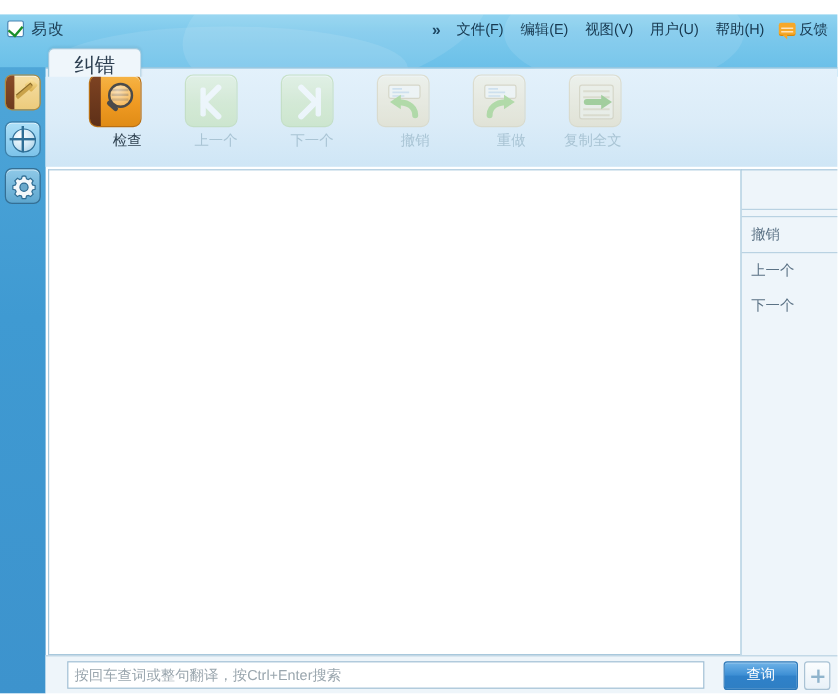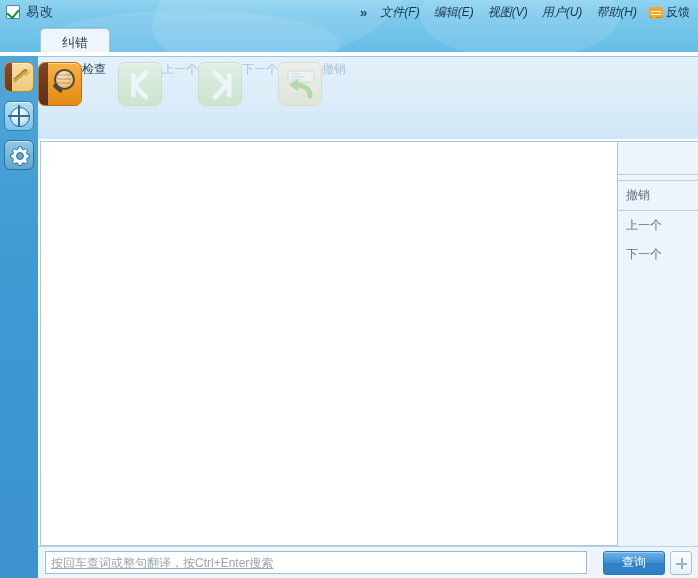--- a/index.html
+++ b/index.html
@@ -5,21 +5,21 @@
   * { box-sizing: border-box; margin: 0; padding: 0; }
   html, body {
     width: 698px; height: 578px;
     overflow: hidden;
     font-family: "Liberation Sans", "DejaVu Sans", sans-serif;
   }
   body { background: #ffffff; position: relative; }
 
   
   .header {
-    position: absolute; left: 0; top: 0; width: 698px; height: 52px;
+    position: absolute; left: 0; top: 12px; width: 698px; height: 52px;
     background: linear-gradient(180deg,#8fd3f0 0%, #7ec9ec 28%, #72c4ea 62%, #66bde8 100%);
     overflow: hidden;
   }
   .header .wave {
     position: absolute; border-radius: 50%;
     background: rgba(255,255,255,0.10);
     pointer-events: none;
   }
   .w1 { width: 260px; height: 120px; left: 150px; top: -56px; transform: rotate(-12deg); }
   .w2 { width: 200px; height: 90px; left: 420px; top: -30px; }
@@ -44,21 +44,21 @@
     font-size: 13px; color: #1d3f56; letter-spacing: 1px;
   }
 
   
   .menubar {
     position: absolute; right: 4px; top: 2px; height: 20px;
     display: flex; align-items: center; gap: 0px;
     font-size: 12px; color: #17384f;
   }
   .chev { padding: 0 8px 0 4px; font-size: 13px; color: #1d4763; font-weight: bold; letter-spacing:-2px;}
-  .menu-item { padding: 2px 7px; cursor: default; white-space: nowrap; font-style: italic; }
+  .menu-item { padding: 2px 7px; cursor: default; white-space: nowrap; }
   .feedback {
     display: flex; align-items: center; gap: 3px; padding: 2px 4px 2px 5px;
   }
   .bubble {
     width: 14px; height: 11px; background: #f7a827; border-radius: 2px;
     position: relative; display: inline-block;
     box-shadow: inset 0 -1px 0 #d8860a;
   }
   .bubble:after {
     content:""; position:absolute; left:3px; bottom:-3px;
@@ -70,21 +70,21 @@
     background: rgba(255,255,255,.85); box-shadow: 0 3px 0 rgba(255,255,255,.85);
   }
 
   
   .tabs {
     position: absolute; left: 40px; top: 28px; height: 28px;
     display: flex; align-items: flex-end; z-index: 5;
   }
   .tab {
     height: 28px; line-height: 27px; padding: 0 21px;
-    font-size: 13px; color: #ffffff; cursor: default;
+    font-size: 17px; color: #ffffff; cursor: default;
     border-radius: 5px 5px 0 0;
     margin-top: 32px;
   }
   .tab.active {
     background: #eff6fb; color: #2c3e50;
     border: 1px solid #9ec8de; border-bottom: none;
     box-shadow: 0 -1px 2px rgba(0,0,0,0.05);
   }
 
   
@@ -152,21 +152,21 @@
 
   
   .toolbar {
     position: absolute; left: 38px; top: 56px; width: 660px; height: 83px;
     background: linear-gradient(180deg,#e3f1fb 0%, #dbecf8 55%, #cfe6f6 100%);
     border-top: 1px solid #9ec8de;
     display: flex; align-items: flex-start; padding-top: 5px;
   }
   .tb-btn {
     width: 80px; text-align: center; cursor: default;
-    display: flex; align-items: flex-start;
+    display: flex; flex-direction: column; align-items: flex-end;
   }
   .tb-ico {
     width: 44px; height: 44px; border-radius: 7px; position: relative;
     margin-bottom: 4px;
   }
   .tb-label { font-size: 12px; color: #2e4150; line-height: 14px; }
   .tb-btn.disabled .tb-label { color: #a9c4d4; }
 
   
   .ico-check {
@@ -250,26 +250,25 @@
     font-size: 12px; color: #5b7285; padding: 6px 0 6px 8px; cursor: default;
   }
 
   
   .bottombar {
     position: absolute; left: 38px; top: 546px; width: 660px; height: 32px;
     background: #eef5fa; border-top: 1px solid #b9d2e2;
     display: flex; align-items: center; padding: 0 4px;
   }
   .search-input {
-    flex: 1; height: 23px; margin-left: 3px;
+    flex: 1; height: 23px; margin-left: 14px;
     border: 1px solid #9fbed4; background: #ffffff;
     font-size: 12px; color: #9aa6ae; padding: 0 5px;
     font-family: "Liberation Sans", "DejaVu Sans", sans-serif;
     outline: none;
-    text-decoration: underline;
   }
   .search-input::placeholder { color: #9aa6ae; }
   .btn-query {
     width: 62px; height: 24px; margin-left: 16px;
     border-radius: 3px; border: 1px solid #2d78b8;
     background: linear-gradient(180deg,#6fb3e8 0%, #3d8fd4 48%, #2f81c9 52%, #2f7fc4 100%);
     color: #ffffff; font-size: 12px; cursor: pointer;
     font-family: "Liberation Sans", "DejaVu Sans", sans-serif;
     box-shadow: inset 0 1px 0 rgba(255,255,255,.35);
   }
@@ -375,21 +374,43 @@
       <svg width="44" height="44" viewBox="0 0 44 44">
         <rect x="9" y="8" width="26" height="11" rx="1.5" fill="#fdfaf0" stroke="#c9b98d" stroke-width="1"></rect>
         <path d="M12 11h8M12 14h14M12 17h10" stroke="#b9cfe0" stroke-width="1.4"></path>
         <path d="M31 33 C31 24 22 22 15 22" fill="none" stroke="#7cc24a" stroke-width="5" stroke-linecap="round"></path>
         <path d="M19 16 L10 22 L19 28 Z" fill="#7cc24a"></path>
       </svg>
     </span>
     <span class="tb-label">撤销</span>
   </div>
 
-
+  <div class="tb-btn disabled">
+    <span class="tb-ico ico-tan2 dim">
+      <svg width="44" height="44" viewBox="0 0 44 44">
+        <rect x="9" y="8" width="26" height="11" rx="1.5" fill="#fdfaf0" stroke="#c9b98d" stroke-width="1"></rect>
+        <path d="M12 11h8M12 14h14M12 17h10" stroke="#b9cfe0" stroke-width="1.4"></path>
+        <path d="M13 33 C13 24 22 22 29 22" fill="none" stroke="#7cc24a" stroke-width="5" stroke-linecap="round"></path>
+        <path d="M25 16 L34 22 L25 28 Z" fill="#7cc24a"></path>
+      </svg>
+    </span>
+    <span class="tb-label">重做</span>
+  </div>
+
+  <div class="tb-btn disabled">
+    <span class="tb-ico ico-tan2 dim">
+      <svg width="44" height="44" viewBox="0 0 44 44">
+        <rect x="8" y="8" width="28" height="28" rx="2" fill="#f6edd4" stroke="#cbbb90" stroke-width="1"></rect>
+        <path d="M11 13h22M11 18h22M11 28h22M11 33h22" stroke="#d6c79c" stroke-width="1.6"></path>
+        <path d="M14 22 L28 22" stroke="#5aa832" stroke-width="5" stroke-linecap="round"></path>
+        <path d="M26 16 L35 22 L26 28 Z" fill="#5aa832"></path>
+      </svg>
+    </span>
+    <span class="tb-label">复制全文</span>
+  </div>
 
 
 </div>
 
 <div class="editor" contenteditable="true" style=""></div>
 
 <div class="rightpanel">
   <div class="rp-top"></div>
   <div class="rp-div"></div>
   <div class="rp-gap"></div>

